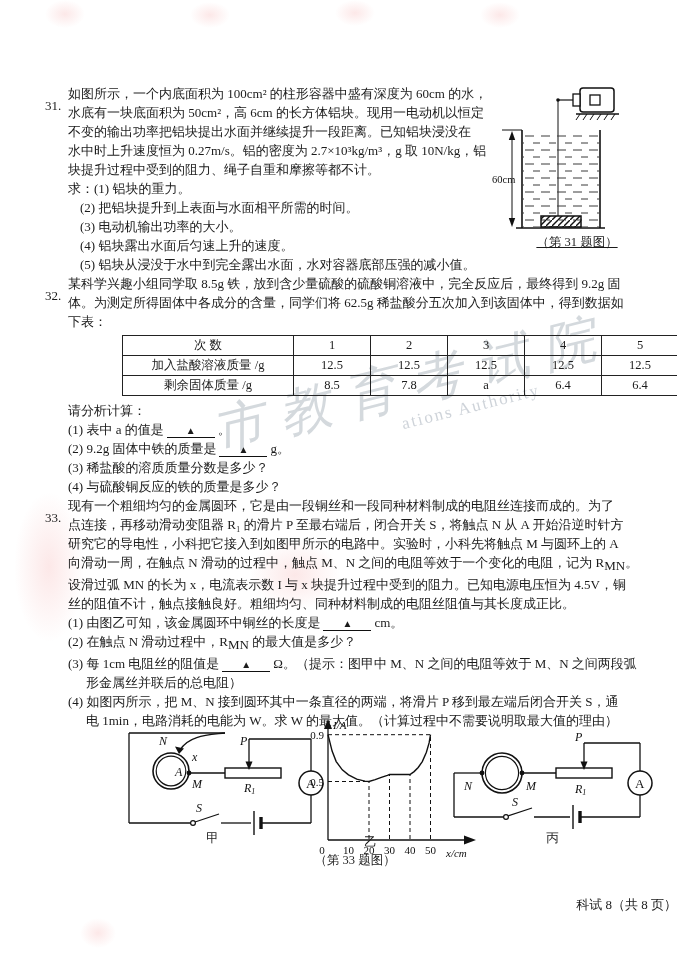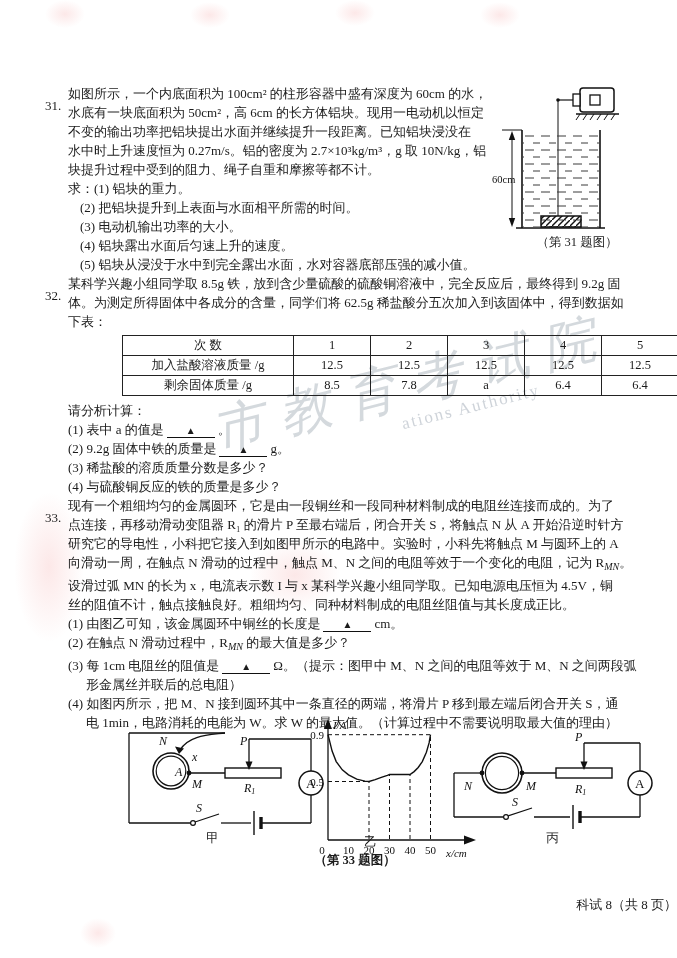--- a/index.html
+++ b/index.html
@@ -6,21 +6,21 @@
   .page{position:relative;width:677px;height:958px;background:#ffffff;overflow:hidden;
         font-family:"Liberation Serif","DejaVu Serif",serif;color:#1b1b1b;}
   .content{position:absolute;left:45px;top:84px;width:600px;font-size:13px;line-height:19px;}
   .q{position:relative;padding-left:23px;}
   .qnum{position:absolute;left:0;top:12px;}
   .line{white-space:nowrap;}
   .ind1{margin-left:12px;}
   .ind2{margin-left:18px;}
   .blank{display:inline-block;min-width:48px;border-bottom:1.2px solid #111;text-align:center;margin:0 3px;line-height:13px;}
   .tri{font-size:10px;letter-spacing:0;}
-  .vsub{font-size:10px;font-style:italic;vertical-align:-3px;}
+  .vsub{font-size:13px;vertical-align:-3px;}
   table.dat{border-collapse:collapse;margin:4px 0 5px 54px;}
   table.dat td{border:1px solid #222;padding:0 6px;height:17px;font-size:12.5px;text-align:center;min-width:64px;}
   table.dat td.lbl{min-width:158px;}
   .figure{position:absolute;}
   .figcap{position:absolute;text-align:center;font-size:12.5px;}
   svg{display:block;}
   .wm{position:absolute;left:215px;top:398px;width:480px;transform:rotate(-14deg);transform-origin:left center;
       pointer-events:none;color:rgba(152,164,175,0.42);}
   .wm-cn{font-size:52px;letter-spacing:16px;font-style:italic;white-space:nowrap;}
   .wm-en{font-size:17px;letter-spacing:2px;margin:-8px 0 0 185px;color:rgba(152,164,175,0.48);}
@@ -114,21 +114,21 @@
     </div>
 
     <div class="q">
       <span class="qnum">33.</span>
       <div class="line">现有一个粗细均匀的金属圆环，它是由一段铜丝和一段同种材料制成的电阻丝连接而成的。为了</div>
       <div class="line">点连接，再移动滑动变阻器 R₁ 的滑片 P 至最右端后，闭合开关 S，将触点 N 从 A 开始沿逆时针方</div>
       <div class="line">研究它的导电性，小科把它接入到如图甲所示的电路中。实验时，小科先将触点 M 与圆环上的 A</div>
       <div class="line">
         <span>向滑动一周，在触点 N 滑动的过程中，触点 M、N 之间的电阻等效于一个变化的电阻，记为 R</span><span class="vsub">MN</span><span>。</span>
       </div>
-      <div class="line">设滑过弧 MN 的长为 x，电流表示数 I 与 x 某科学兴趣小组同学取。已知电源电压恒为 4.5V，铜</div>
+      <div class="line">设滑过弧 MN 的长为 x，电流表示数 I 与 x 块提升过程中受到的阻力。已知电源电压恒为 4.5V，铜</div>
       <div class="line">丝的阻值不计，触点接触良好。粗细均匀、同种材料制成的电阻丝阻值与其长度成正比。</div>
       <div class="line">
         <span>(1) 由图乙可知，该金属圆环中铜丝的长度是</span><span class="blank"><span class="tri">▲</span></span><span>cm。</span>
       </div>
       <div class="line">
         <span>(2) 在触点 N 滑动过程中，R</span><span class="vsub">MN</span><span> 的最大值是多少？</span>
       </div>
       <div class="line">
         <span>(3) 每 1cm 电阻丝的阻值是</span><span class="blank"><span class="tri">▲</span></span><span>Ω。（提示：图甲中 M、N 之间的电阻等效于 M、N 之间两段弧</span>
       </div>
@@ -176,21 +176,21 @@
       <rect x="31" y="55" width="76" height="96" fill="url(#waterPat)"></rect>
       <rect x="49" y="140" width="40" height="11" fill="url(#hatchPat)" stroke="#111" stroke-width="1.5"></rect>
 
       <g>
         <line x1="20" y1="58" x2="20" y2="148" stroke="#111" stroke-width="1"></line>
         <polygon points="20,55 16.8,64 23.2,64" fill="#111"></polygon>
         <polygon points="20,151 16.8,142 23.2,142" fill="#111"></polygon>
       </g>
       <text x="0" y="107" font-size="10.5" fill="#111">60cm</text>
     </svg>
-    <div class="figcap" style="left:0;top:158px;width:170px;">（第 31 题图）</div>
+    <div class="figcap" style="left:0;top:158px;width:170px;text-decoration:underline;">（第 31 题图）</div>
   </div>
 
   <svg class="figure" style="left:95px;top:725px;" width="235" height="118" viewBox="0 0 235 118">
     <g class="wire">
       <line x1="34" y1="8" x2="34" y2="98"></line>
       <line x1="34" y1="8" x2="130" y2="8"></line>
       <path d="M130,8 C114,10 94,10 85,25" fill="none"></path>
       <line x1="95" y1="48" x2="130" y2="48"></line>
       <line x1="154" y1="22" x2="154" y2="41"></line>
       <line x1="154" y1="22" x2="154" y2="14"></line>
@@ -250,21 +250,21 @@
       <text x="26" y="20.700000000000003" text-anchor="end" class="gl">0.9</text>
       <text x="24" y="136" text-anchor="middle" class="gl">0</text>
       <text x="50.5" y="136" text-anchor="middle" class="gl">10</text>
       <text x="71" y="136" text-anchor="middle" class="gl">20</text>
       <text x="91.5" y="136" text-anchor="middle" class="gl">30</text>
       <text x="112" y="136" text-anchor="middle" class="gl">40</text>
       <text x="132.5" y="136" text-anchor="middle" class="gl">50</text>
       <polyline points="30.0,16.7 34.1,33.1 38.2,43.6 44.3,51.8 50.5,56.9 58.7,61.2 66.9,63.1 71.0,63.5 77.2,61.7 83.3,59.4 89.4,57.3 91.5,56.5 112.0,56.5 116.1,53.6 120.2,49.5 124.3,43.6 128.4,34.3 131.1,24.9 132.5,16.7" fill="none" stroke="#111" stroke-width="1.4"></polyline>
     </svg>
   <div class="figcap" style="left:298px;top:834px;width:145px;">乙</div>
-  <div class="figcap" style="left:275px;top:852px;width:160px;font-weight:bold;">（第 33 题图）</div>
+  <div class="figcap" style="left:275px;top:852px;width:160px;">（第 33 题图）</div>
 
   <svg class="figure" style="left:440px;top:729px;" width="225" height="105" viewBox="0 0 225 105">
     <g class="wire">
       <line x1="42" y1="44" x2="14" y2="44"></line>
       <line x1="14" y1="44" x2="14" y2="88"></line>
       <line x1="14" y1="88" x2="64" y2="88"></line>
       <line x1="94" y1="88" x2="130" y2="88"></line>
       <line x1="141" y1="88" x2="200" y2="88"></line>
       <line x1="200" y1="88" x2="200" y2="66"></line>
       <line x1="200" y1="42" x2="200" y2="14"></line>

